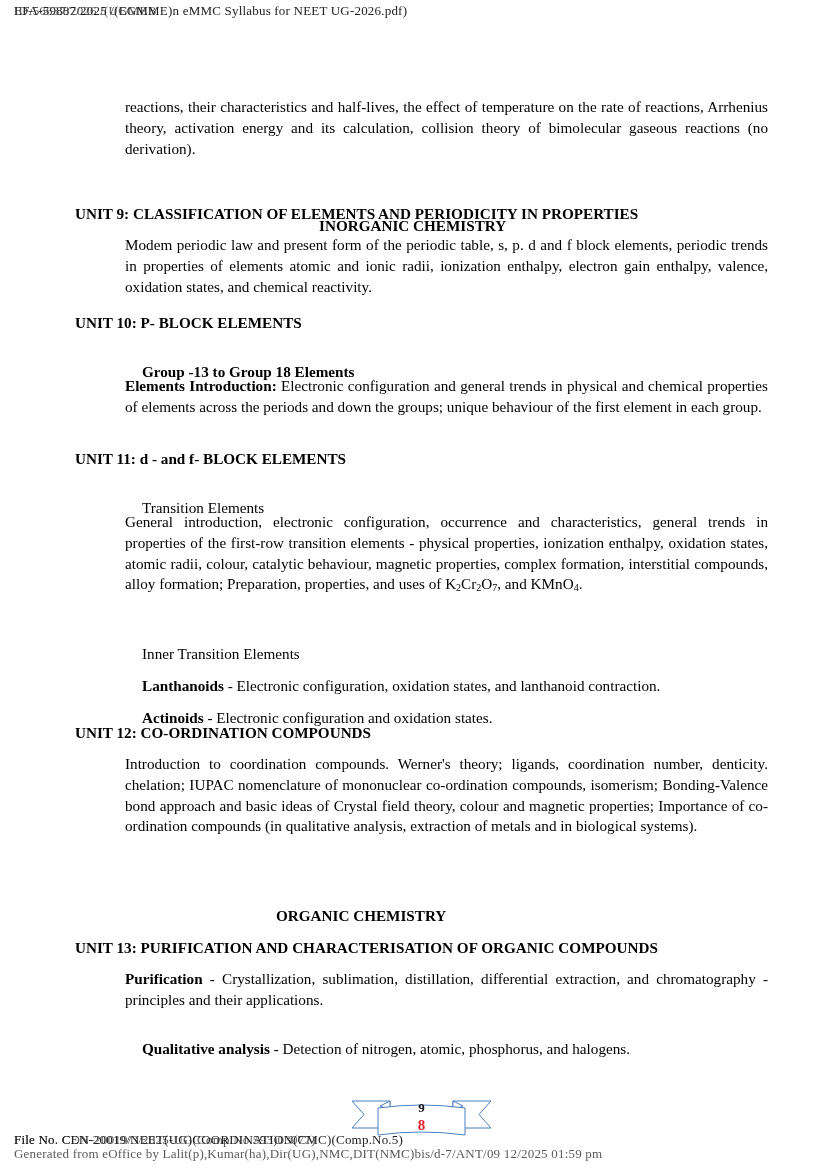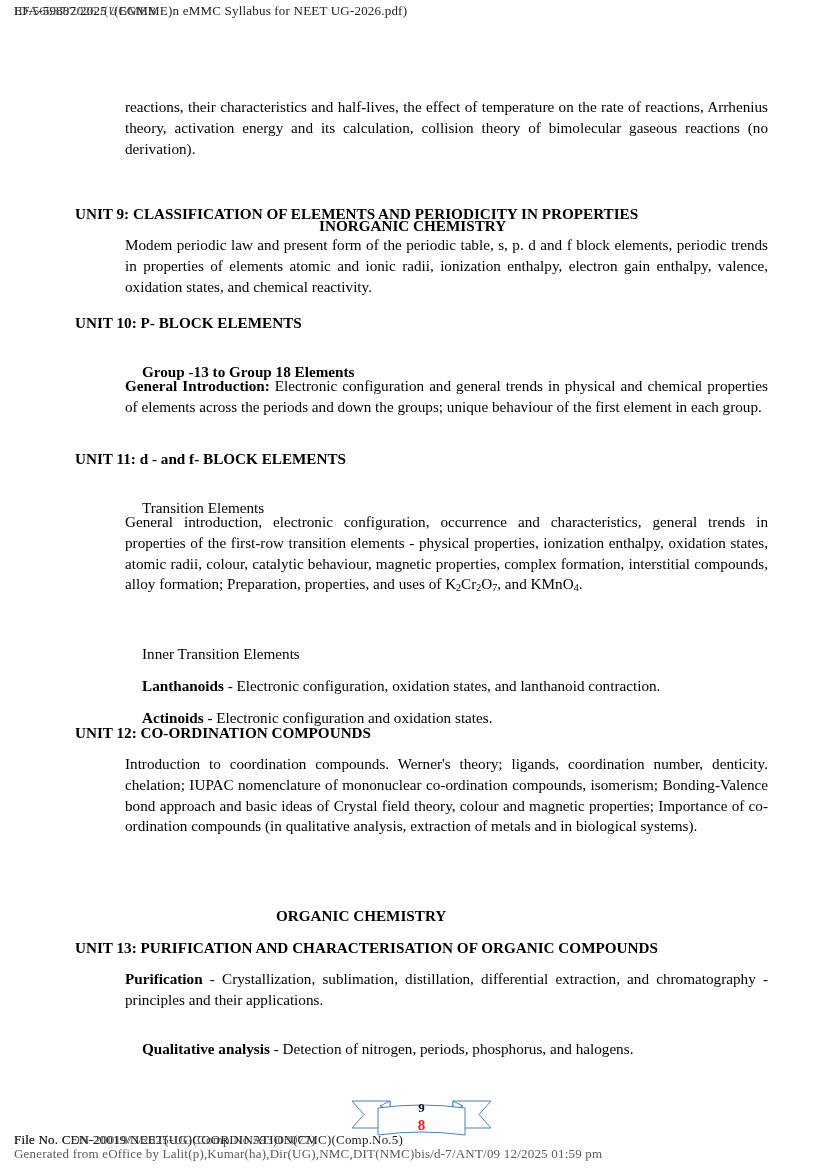--- a/index.html
+++ b/index.html
@@ -37,38 +37,38 @@
 
   <p class="para" style="top:97px;">reactions, their characteristics and half-lives, the effect of temperature on the rate of reactions, Arrhenius theory, activation energy and its calculation, collision theory of bimolecular gaseous reactions (no derivation).</p>
 
   <p class="section" style="left:319px; top:172px;margin-top:44px;">INORGANIC CHEMISTRY</p>
 
   <p class="unit" style="top:204px;">UNIT 9: CLASSIFICATION OF ELEMENTS AND PERIODICITY IN PROPERTIES</p>
   <p class="para" style="top:235px;">Modem periodic law and present form of the periodic table, s, p. d and f block elements, periodic trends in properties of elements atomic and ionic radii, ionization enthalpy, electron gain enthalpy, valence, oxidation states, and chemical reactivity.</p>
 
   <p class="unit" style="top:313px;">UNIT 10: P- BLOCK ELEMENTS</p>
   <p class="sub" style="top:345px; font-weight:bold;">Group -13 to Group 18 Elements</p>
-  <p class="para" style="top:376px;"><b>General Introduction:</b><span> Electronic configuration and general trends in physical and chemical properties of elements across the periods and down the groups; unique behaviour of the first element in each group.</span></p>
+  <p class="para" style="top:376px;"><b>Elements Introduction:</b><span> Electronic configuration and general trends in physical and chemical properties of elements across the periods and down the groups; unique behaviour of the first element in each group.</span></p>
 
   <p class="unit" style="top:449px;">UNIT 11: d - and f- BLOCK ELEMENTS</p>
   <p class="sub" style="top:481px;">Transition Elements</p>
   <p class="para" style="top:512px;"><span>General introduction, electronic configuration, occurrence and characteristics, general trends in properties of the first-row transition elements - physical properties, ionization enthalpy, oxidation states, atomic radii, colour, catalytic behaviour, magnetic properties, complex formation, interstitial compounds, alloy formation; Preparation, properties, and uses of </span><span><span>K</span><sub>2</sub><span>Cr</span><sub>2</sub><span>O</span><sub>7</sub></span><span>, and </span><span><span>KMnO</span><sub>4</sub></span><span>.</span></p>
 
   <p class="sub" style="top:627px; font-weight:normal;">Inner Transition Elements</p>
   <p class="sub" style="top:659px;"><b>Lanthanoids</b><span> - Electronic configuration, oxidation states, and lanthanoid contraction.</span></p>
   <p class="sub" style="top:691px;"><b>Actinoids</b><span> - Electronic configuration and oxidation states.</span></p>
 
   <p class="unit" style="top:723px;">UNIT 12: CO-ORDINATION COMPOUNDS</p>
   <p class="para" style="top:754px;">Introduction to coordination compounds. Werner's theory; ligands, coordination number, denticity. chelation; IUPAC nomenclature of mononuclear co-ordination compounds, isomerism; Bonding-Valence bond approach and basic ideas of Crystal field theory, colour and magnetic properties; Importance of co-ordination compounds (in qualitative analysis, extraction of metals and in biological systems).</p>
 
   <p class="section" style="left:276px; top:906px;">ORGANIC CHEMISTRY</p>
 
   <p class="unit" style="top:938px;">UNIT 13: PURIFICATION AND CHARACTERISATION OF ORGANIC COMPOUNDS</p>
   <p class="para" style="top:969px;"><b>Purification</b><span> - Crystallization, sublimation, distillation, differential extraction, and chromatography - principles and their applications.</span></p>
-  <p class="sub" style="top:1022px;"><b>Qualitative analysis</b><span> - Detection of nitrogen, periods, phosphorus, and halogens.</span></p>
+  <p class="sub" style="top:1022px;"><b>Qualitative analysis</b><span> - Detection of nitrogen, atomic, phosphorus, and halogens.</span></p>
 </div>
 
 <div id="ribbon">
   <svg width="143" height="40" viewBox="0 0 143 40">
     <g fill="#ffffff" stroke="#4a7fc1" stroke-width="1">
       <polygon points="2,3 40,3 40,30 2,30 14,16.5"></polygon>
       <polygon points="141,3 103,3 103,30 141,30 129,16.5"></polygon>
       <polygon points="30,8 40,3 40,12"></polygon>
       <polygon points="113,8 103,3 103,12"></polygon>
       <path d="M28,10 Q71.5,4 115,10 L115,37 Q71.5,31 28,37 Z"></path>

